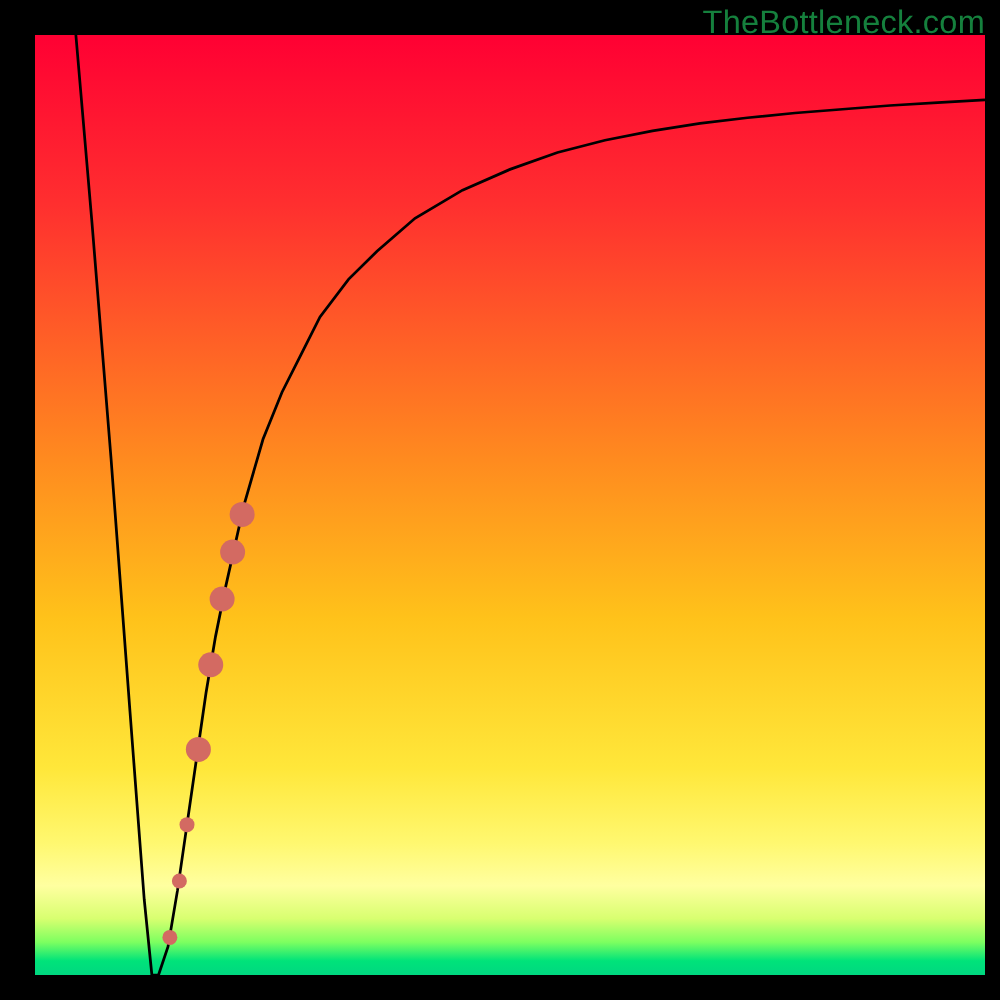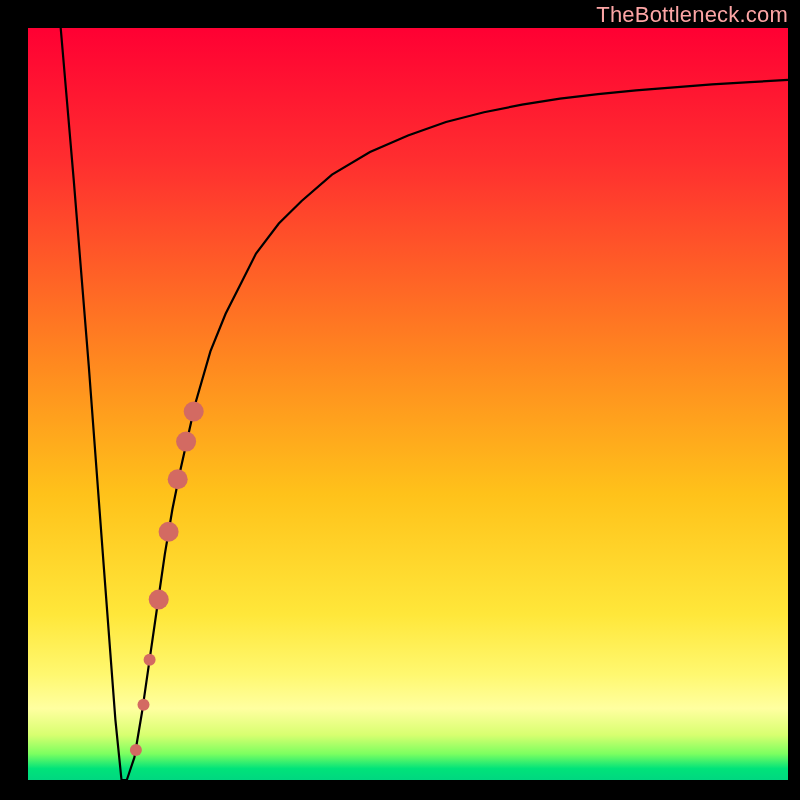--- a/index.html
+++ b/index.html
@@ -16,22 +16,22 @@
     left: 0;
     top: 0;
     width: 800px;
     height: 800px;
     background: #000;
   }
   .watermark {
     position: absolute;
     top: 2px;
     right: 12px;
-    color: #fca5a5;
-    font-size: 22px;
+    color: #15803d;
+    font-size: 26px;
     font-weight: 500;
     letter-spacing: 0.2px;
     user-select: none;
   }
   svg {
     position: absolute;
     left: 0;
     top: 0;
   }
 </style>

